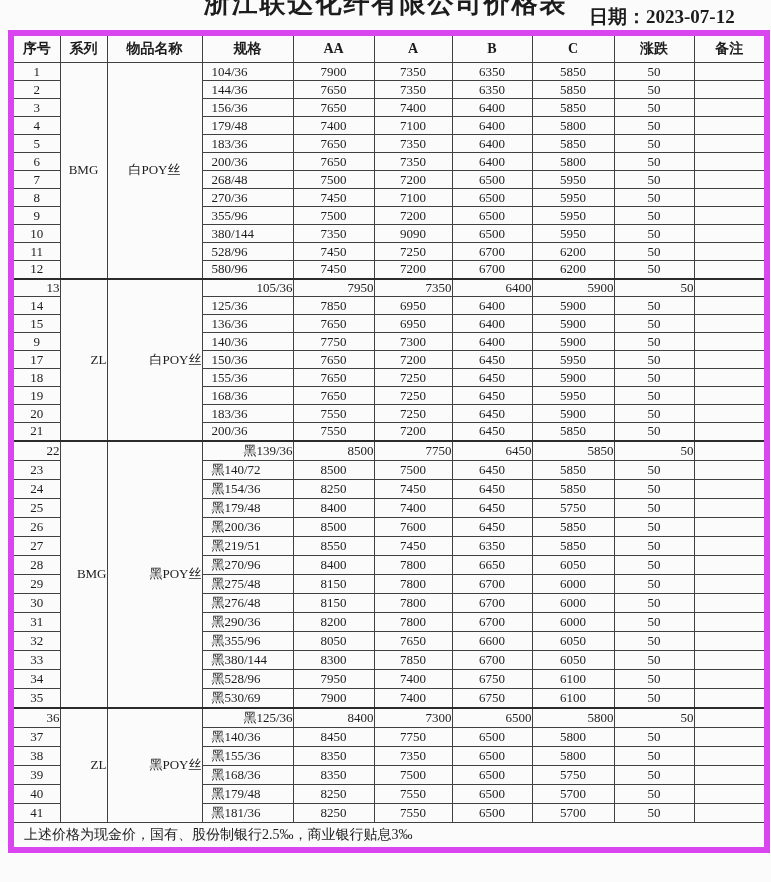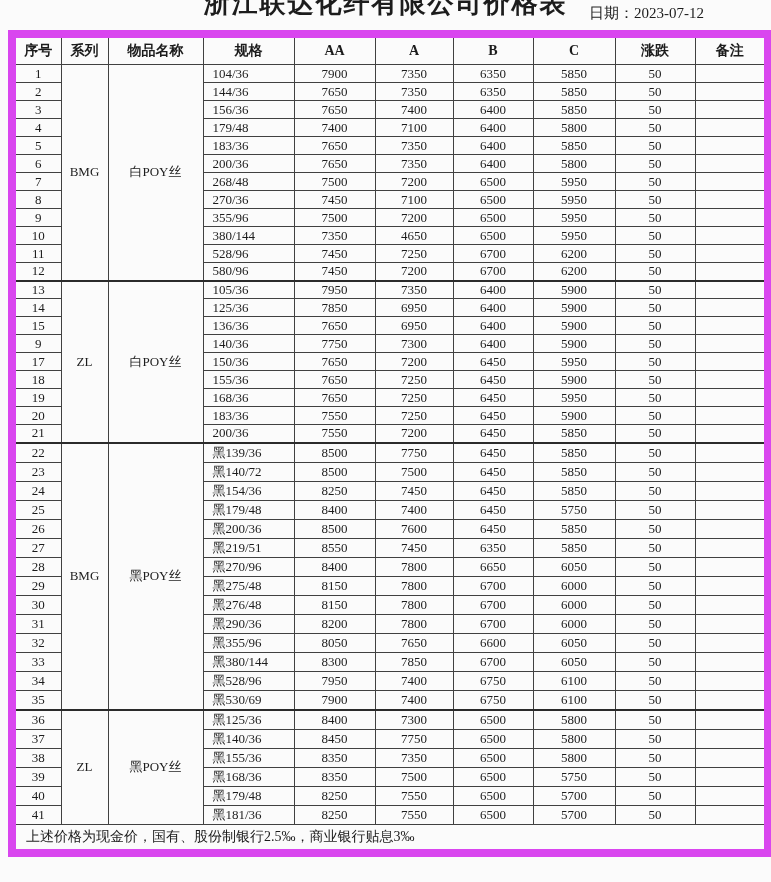--- a/index.html
+++ b/index.html
@@ -20,48 +20,48 @@
     text-align: center;
     font-size: 26px;
     font-weight: bold;
     letter-spacing: 2px;
     white-space: nowrap;
   }
   .date-top {
     position: absolute;
     top: 4px;
     left: 589px;
-    font-size: 15px;
-    font-weight: normal;
+    font-size: 19px;
+    font-weight: bold;
     white-space: nowrap;
   }
   .sheet {
     position: absolute;
     left: 8px;
     top: 30px;
     width: 756px;
   }
   table {
     border-collapse: collapse;
     table-layout: fixed;
     width: 756px;
   }
-  .main-table, .bottom-table { border: 8px solid #d946ef; }
+  .main-table, .bottom-table { border: 6px solid #d946ef; }
   td, th {
     border: 1px solid #414141;
     padding: 0;
     font-size: 13px;
     text-align: center;
     overflow: hidden;
     white-space: nowrap;
   }
   thead th { height: 26px; font-size: 14px; font-weight: bold; }
   tbody tr { height: 18px; }
   td.spec { text-align: left; padding-left: 9px; }
-  tr.grp td { border-top: 2px solid #2b2b2b; }
+  tr.grp td { border-top: 2px solid #2b2b2b; text-align: right; }
   .note-row td {
     text-align: left;
     padding-left: 10px;
     height: 24px;
     font-size: 14px;
   }
   .bottom-table { margin-top: -2px; }
   .bottom-table td { height: 33px; font-size: 14px; }
 </style>
 </head>
@@ -190,21 +190,21 @@
           <td>7200</td>
           <td>6500</td>
           <td>5950</td>
           <td>50</td>
           <td></td>
         </tr>
         <tr>
           <td>10</td>
           <td class="spec">380/144</td>
           <td>7350</td>
-          <td>4650</td>
+          <td>9090</td>
           <td>6500</td>
           <td>5950</td>
           <td>50</td>
           <td></td>
         </tr>
         <tr>
           <td>11</td>
           <td class="spec">528/96</td>
           <td>7450</td>
           <td>7250</td>

